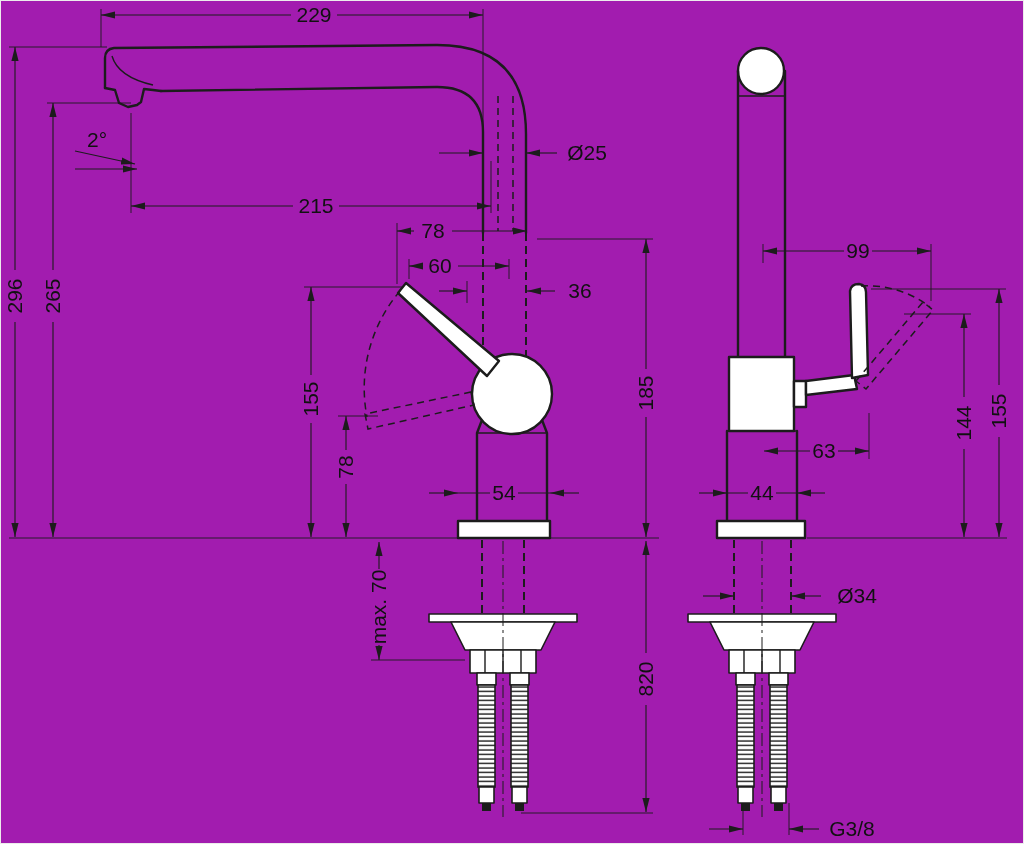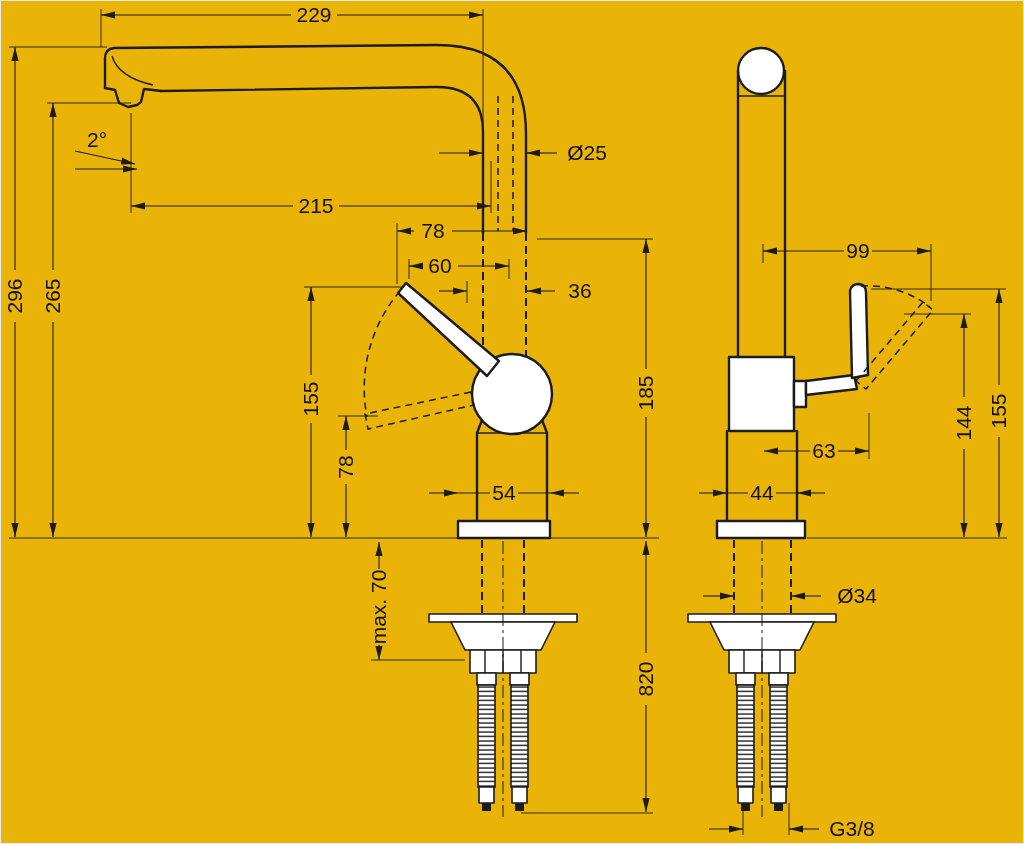--- a/index.html
+++ b/index.html
@@ -1,17 +1,17 @@
 <!DOCTYPE html>
 <html><head>
 <meta charset="utf-8">
 <style>
   html,body{margin:0;padding:0;background:#fff;}
   .page{
-    width:1024px;height:844px;position:relative;background:#eab308;
+    width:1024px;height:844px;position:relative;background:#a21caf;
     font-family:"Liberation Sans","DejaVu Sans",sans-serif;
     border:1px solid #ececec;box-sizing:border-box;overflow:hidden;
   }
   svg{display:block;}
   .o   {fill:none;stroke:#1c1c1c;stroke-width:2.4;stroke-linejoin:round;stroke-linecap:round;}
   .ow  {fill:#ffffff;stroke:#1c1c1c;stroke-width:2.4;stroke-linejoin:round;}
   .thin{fill:#ffffff;stroke:#1c1c1c;stroke-width:1.6;stroke-linejoin:round;}
   .det {fill:none;stroke:#1c1c1c;stroke-width:1.4;}
   .hid {fill:none;stroke:#1c1c1c;stroke-width:2;stroke-dasharray:8 5;stroke-linecap:butt;}
   .hid2{fill:none;stroke:#1c1c1c;stroke-width:1.5;stroke-dasharray:7 5;}

